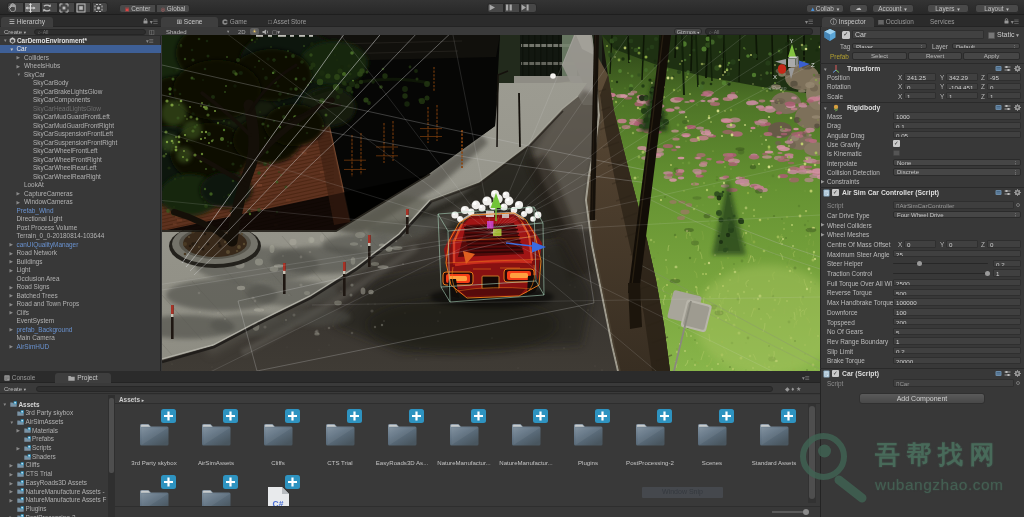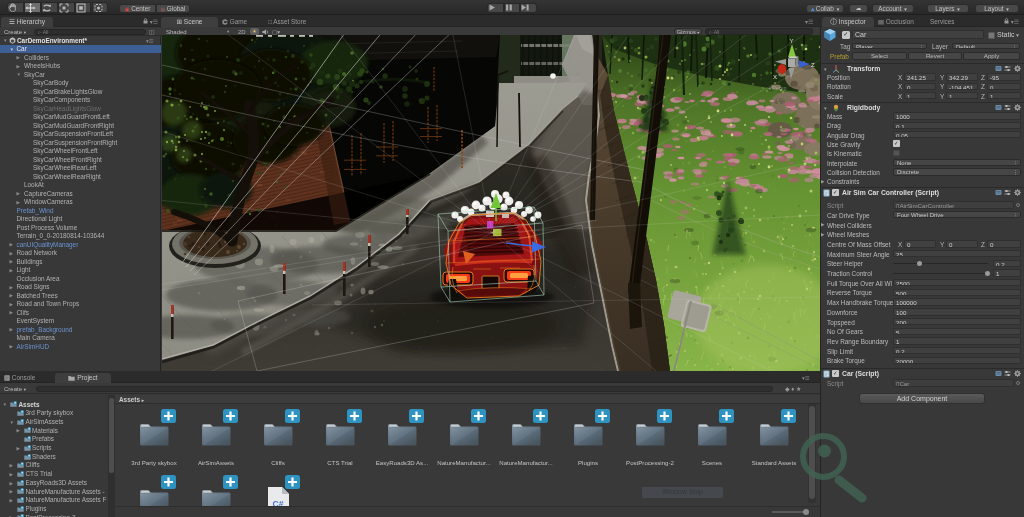--- a/index.html
+++ b/index.html
@@ -2593,12 +2593,14 @@
 <div class="abs" style="left:809px;top:406px;width:6px;height:93px;background:#4e4e4e;border-radius:3px;"></div>
 <div class="abs" style="left:115px;top:506px;width:705px;height:11px;background:#383838;border-top:1px solid #2e2e2e;"></div>
 <div class="abs" style="left:772px;top:511px;width:34px;height:2px;background:#5a5a5a;"></div>
 <div class="abs" style="left:803px;top:508.5px;width:6px;height:6px;background:#8a8a8a;border-radius:50%;"></div>
 <div class="abs" style="left:0;top:0;width:1024px;height:517px;pointer-events:none;">
 <svg class="abs" style="left:794px;top:426px;" width="86" height="88" viewBox="0 0 86 88">
 <circle cx="29.5" cy="30.5" r="20.5" fill="none" stroke="rgba(64,100,84,0.8)" stroke-width="6"></circle>
 <circle cx="30.5" cy="25" r="6.5" fill="rgba(64,100,84,0.8)"></circle>
 <line x1="45" y1="54" x2="68" y2="72" stroke="rgba(64,100,84,0.8)" stroke-width="9" stroke-linecap="round"></line>
 </svg>
+<div class="abs" style="left:875px;top:438px;width:150px;font-size:25px;font-weight:bold;color:rgba(74,110,93,0.85);letter-spacing:6.5px;white-space:nowrap;text-shadow:0 0 2px rgba(74,110,93,0.6);">吾帮找网</div>
+<div class="abs" style="left:875px;top:476px;width:150px;font-size:15.5px;color:rgba(70,102,87,0.75);letter-spacing:0.5px;white-space:nowrap;text-shadow:0 0 1.5px rgba(70,102,87,0.6);">wubangzhao.com</div>
 </div>
 </body></html>

